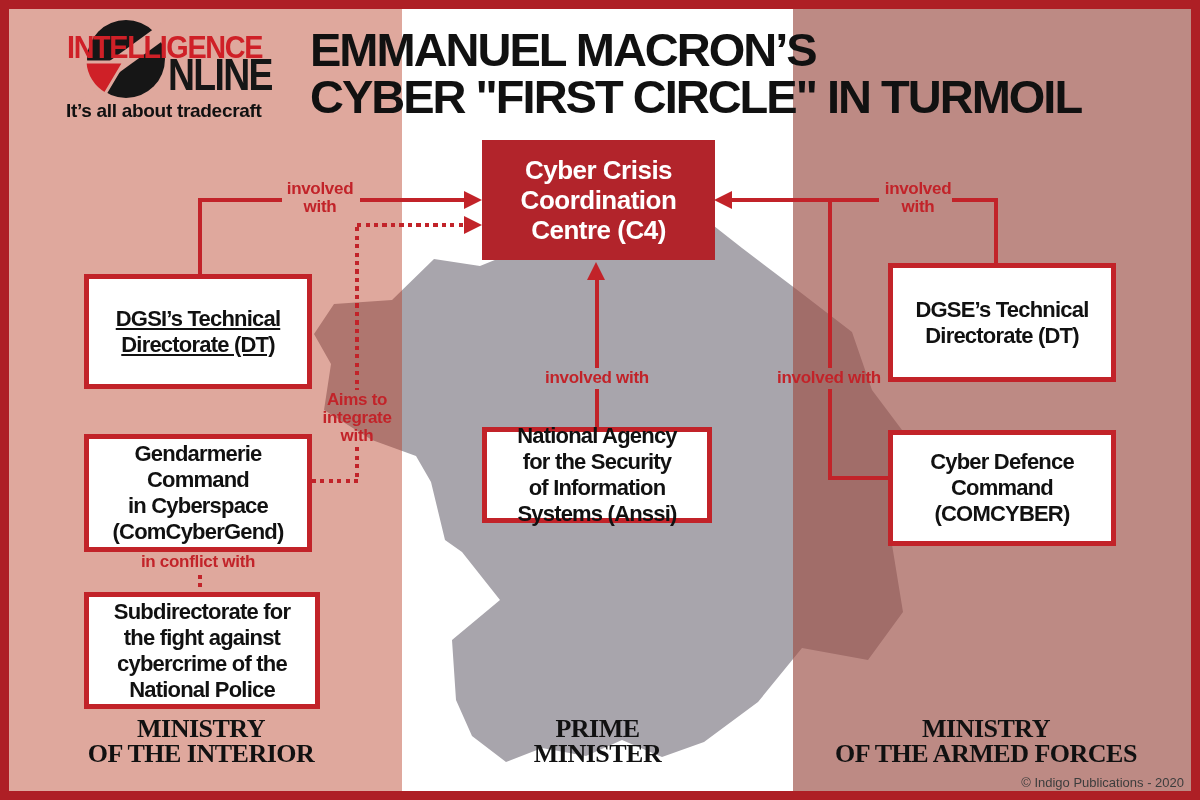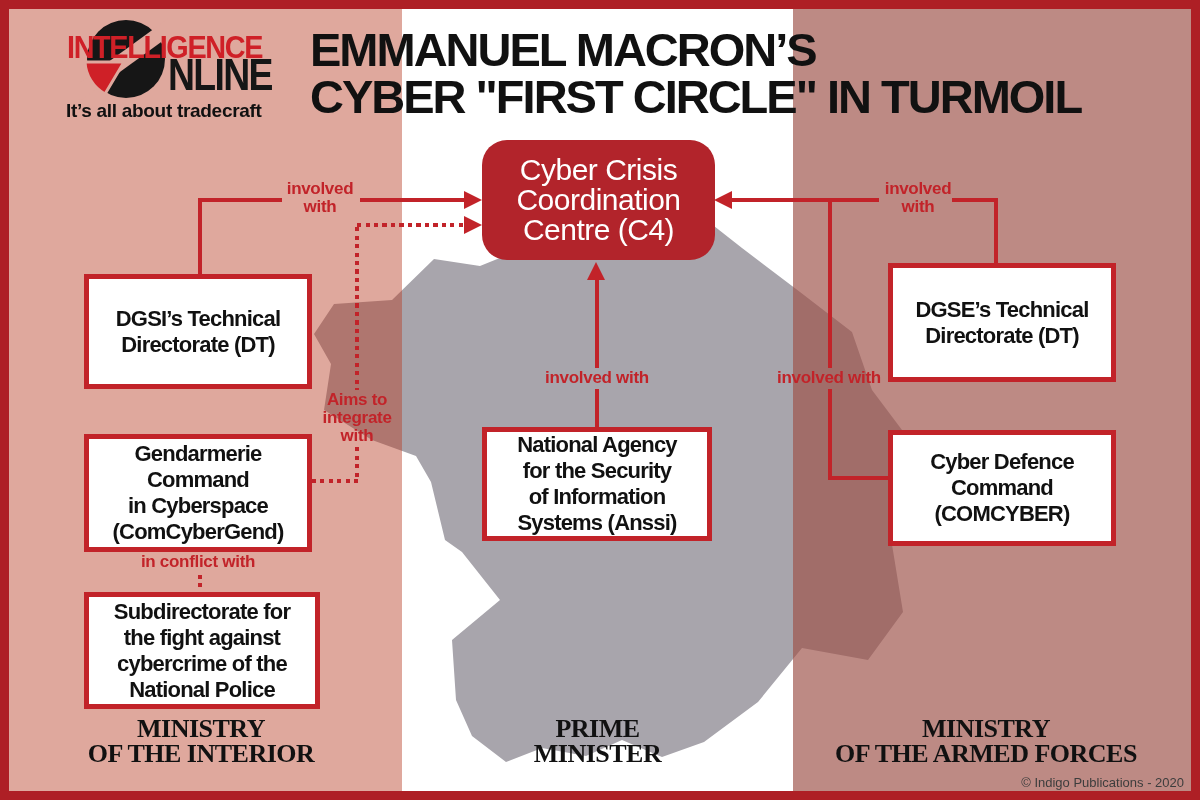--- a/index.html
+++ b/index.html
@@ -36,22 +36,22 @@
 
   
   .node{
     position:absolute;background:#fff;border:5px solid var(--accent);box-sizing:border-box;
     display:flex;align-items:center;justify-content:center;text-align:center;
     color:var(--ink);font-weight:bold;font-size:22px;line-height:26px;letter-spacing:-0.8px;
     white-space:pre-line;
   }
   .node-c4{
     position:absolute;background:var(--c4);display:flex;align-items:center;justify-content:center;
-    text-align:center;color:#fff;font-weight:normal;font-size:30px;line-height:30px;
-    letter-spacing:-0.5px;white-space:pre-line;border-radius:25px;
+    text-align:center;color:#fff;font-weight:bold;font-size:26px;line-height:30px;
+    letter-spacing:-0.5px;white-space:pre-line;
   }
 
   
   .title{position:absolute;left:310px;top:26px;color:var(--ink);font-weight:bold;
     font-size:47px;line-height:47px;letter-spacing:-2px;white-space:nowrap;}
   .logo{position:absolute;left:20px;top:14px;width:280px;height:115px;margin-left:40px;}
   .logo-top{position:absolute;left:7px;top:15px;color:var(--logored);font-weight:bold;
     font-size:32px;letter-spacing:-1.5px;transform:scaleX(0.9);transform-origin:left top;white-space:nowrap;}
   .logo-bottom{position:absolute;left:108px;top:36px;color:var(--logoblack);font-weight:bold;
     font-size:44px;letter-spacing:-2px;transform:scaleX(0.85);transform-origin:left top;white-space:nowrap;}
@@ -113,31 +113,31 @@
 with</div>
   <div class="edge-label" style="left:110px;top:553px;width:176px;">in conflict with</div>
   <div class="edge-label" style="left:520px;top:369px;width:154px;">involved with</div>
   <div class="edge-label" style="left:752px;top:369px;width:154px;">involved with</div>
   <div class="edge-label" style="left:868px;top:180px;width:100px;">involved
 with</div>
 
   <div class="node-c4" style="left:482px;top:140px;width:233px;height:120px;">Cyber Crisis
 Coordination
 Centre (C4)</div>
-  <div class="node" style="left:84px;top:274px;width:228px;height:115px;">DGSI’s Technical
+  <div class="node" style="left:84px;top:274px;width:228px;height:115px;text-decoration:underline;">DGSI’s Technical
 Directorate (DT)</div>
   <div class="node" style="left:84px;top:423px;width:228px;height:118px;margin-top:11px;">Gendarmerie
 Command
 in Cyberspace
 (ComCyberGend)</div>
   <div class="node" style="left:84px;top:592px;width:236px;height:117px;">Subdirectorate for
 the fight against
 cybercrime of the
 National Police</div>
-  <div class="node" style="left:482px;top:427px;width:230px;height:114px;">National Agency
+  <div class="node" style="left:482px;top:427px;width:230px;height:96px;">National Agency
 for the Security
 of Information
 Systems (Anssi)</div>
   <div class="node" style="left:888px;top:263px;width:228px;height:119px;">DGSE’s Technical
 Directorate (DT)</div>
   <div class="node" style="left:888px;top:430px;width:228px;height:116px;">Cyber Defence
 Command
 (COMCYBER)</div>
 
   <div class="logo">

